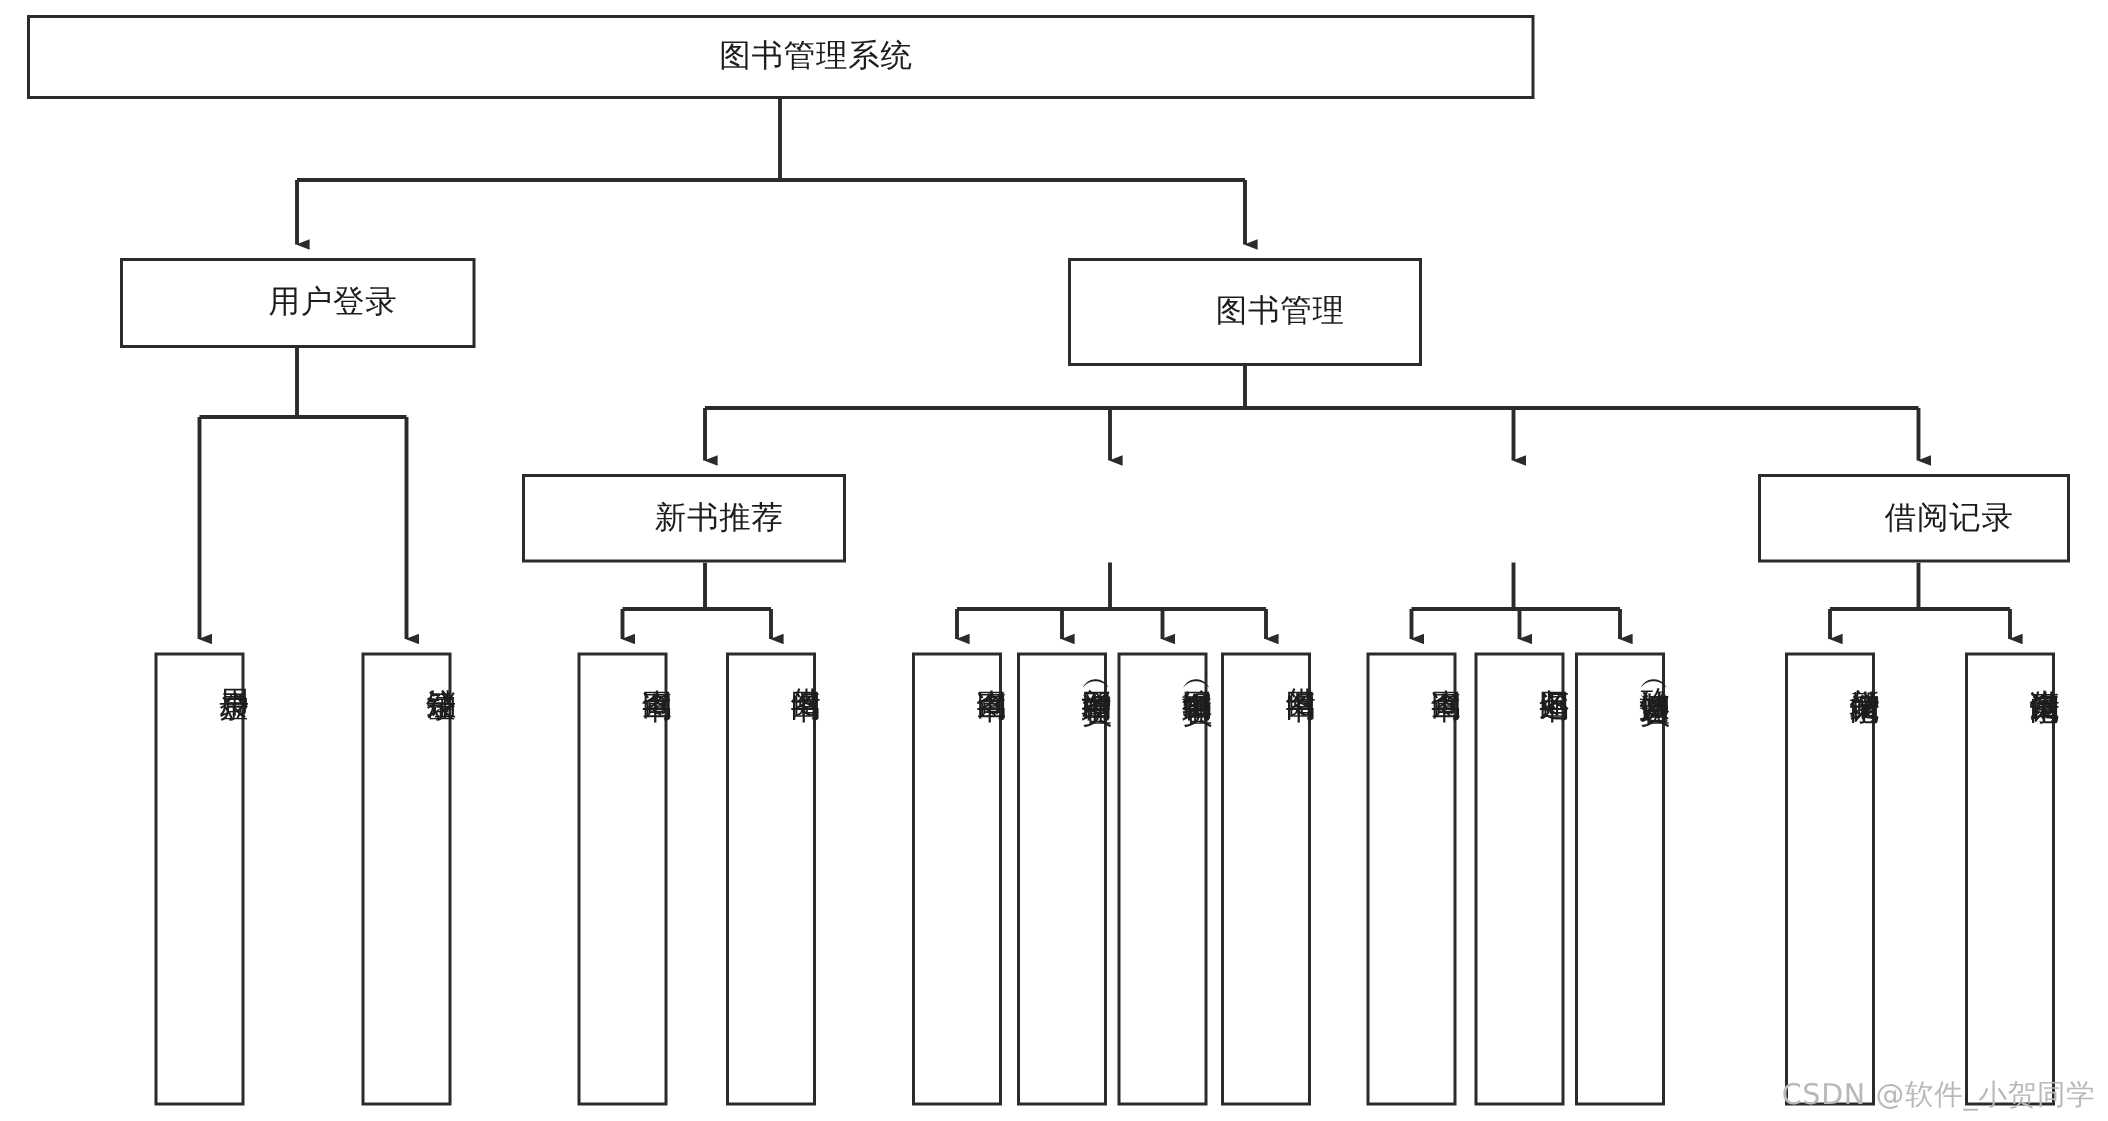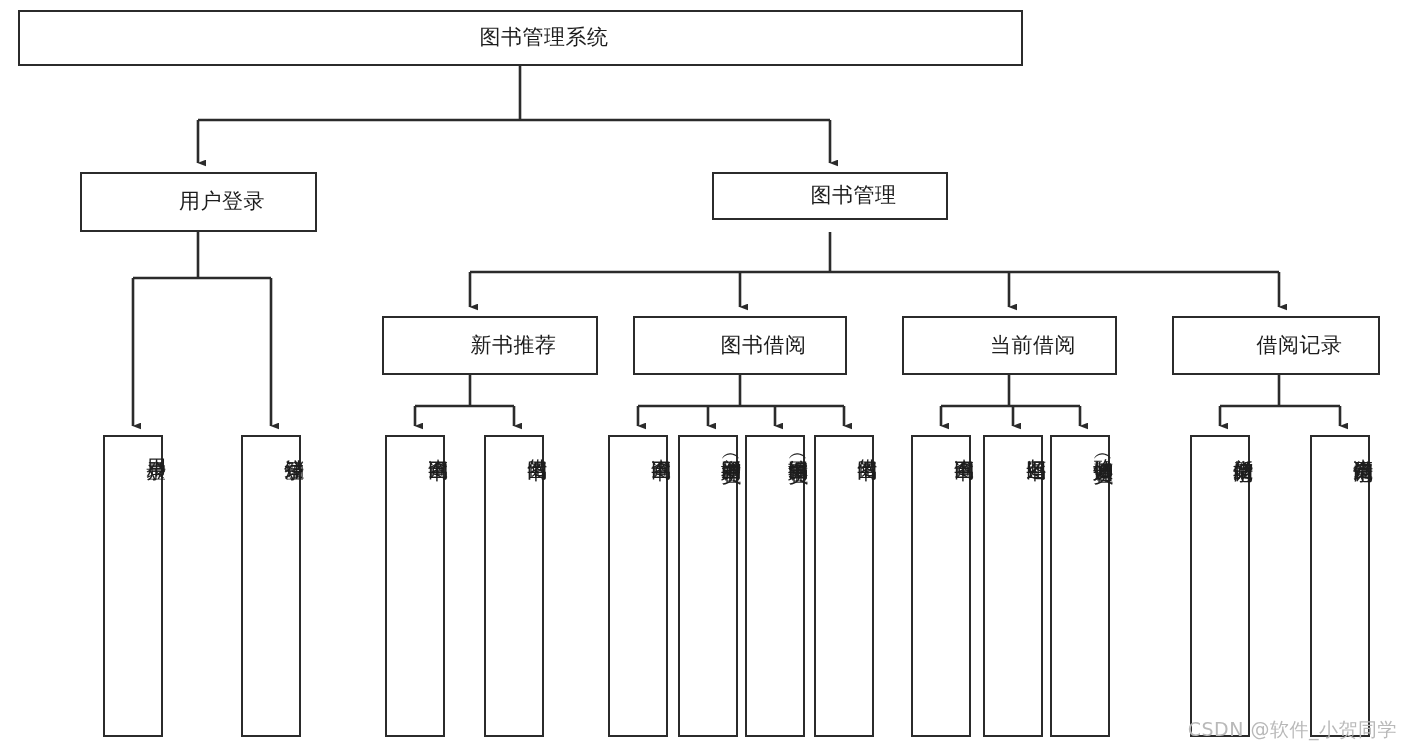--- a/index.html
+++ b/index.html
@@ -129,32 +129,26 @@
     </g>
   </svg>
 
   <div class="node horiz" style="left:18px; top:10px; width:1005px; height:56px;">
     <span class="node-label">图书管理系统</span>
   </div>
 
   <div class="node horiz" style="left:80px; top:172px; width:237px; height:60px;">
     <span class="node-label">用户登录</span>
   </div>
-  <div class="node horiz" style="left:712px; top:172px; width:236px; height:48px;">
+  <div class="node horiz" style="left:712px; top:172px; width:236px; height:72px;">
     <span class="node-label">图书管理</span>
   </div>
 
-  <div class="node horiz" style="left:382px; top:316px; width:216px; height:59px;">
+  <div class="node horiz" style="left:348px; top:316px; width:216px; height:59px;">
     <span class="node-label">新书推荐</span>
-  </div>
-  <div class="node horiz" style="left:633px; top:316px; width:214px; height:59px;">
-    <span class="node-label">图书借阅</span>
-  </div>
-  <div class="node horiz" style="left:902px; top:316px; width:215px; height:59px;">
-    <span class="node-label">当前借阅</span>
   </div>
   <div class="node horiz" style="left:1172px; top:316px; width:208px; height:59px;">
     <span class="node-label">借阅记录</span>
   </div>
 
   <div class="node vert" style="left:103px; top:435px; width:60px; height:302px;">
     <span class="node-label">用户登录</span>
   </div>
   <div class="node vert" style="left:241px; top:435px; width:60px; height:302px;">
     <span class="node-label">注销登录</span>

